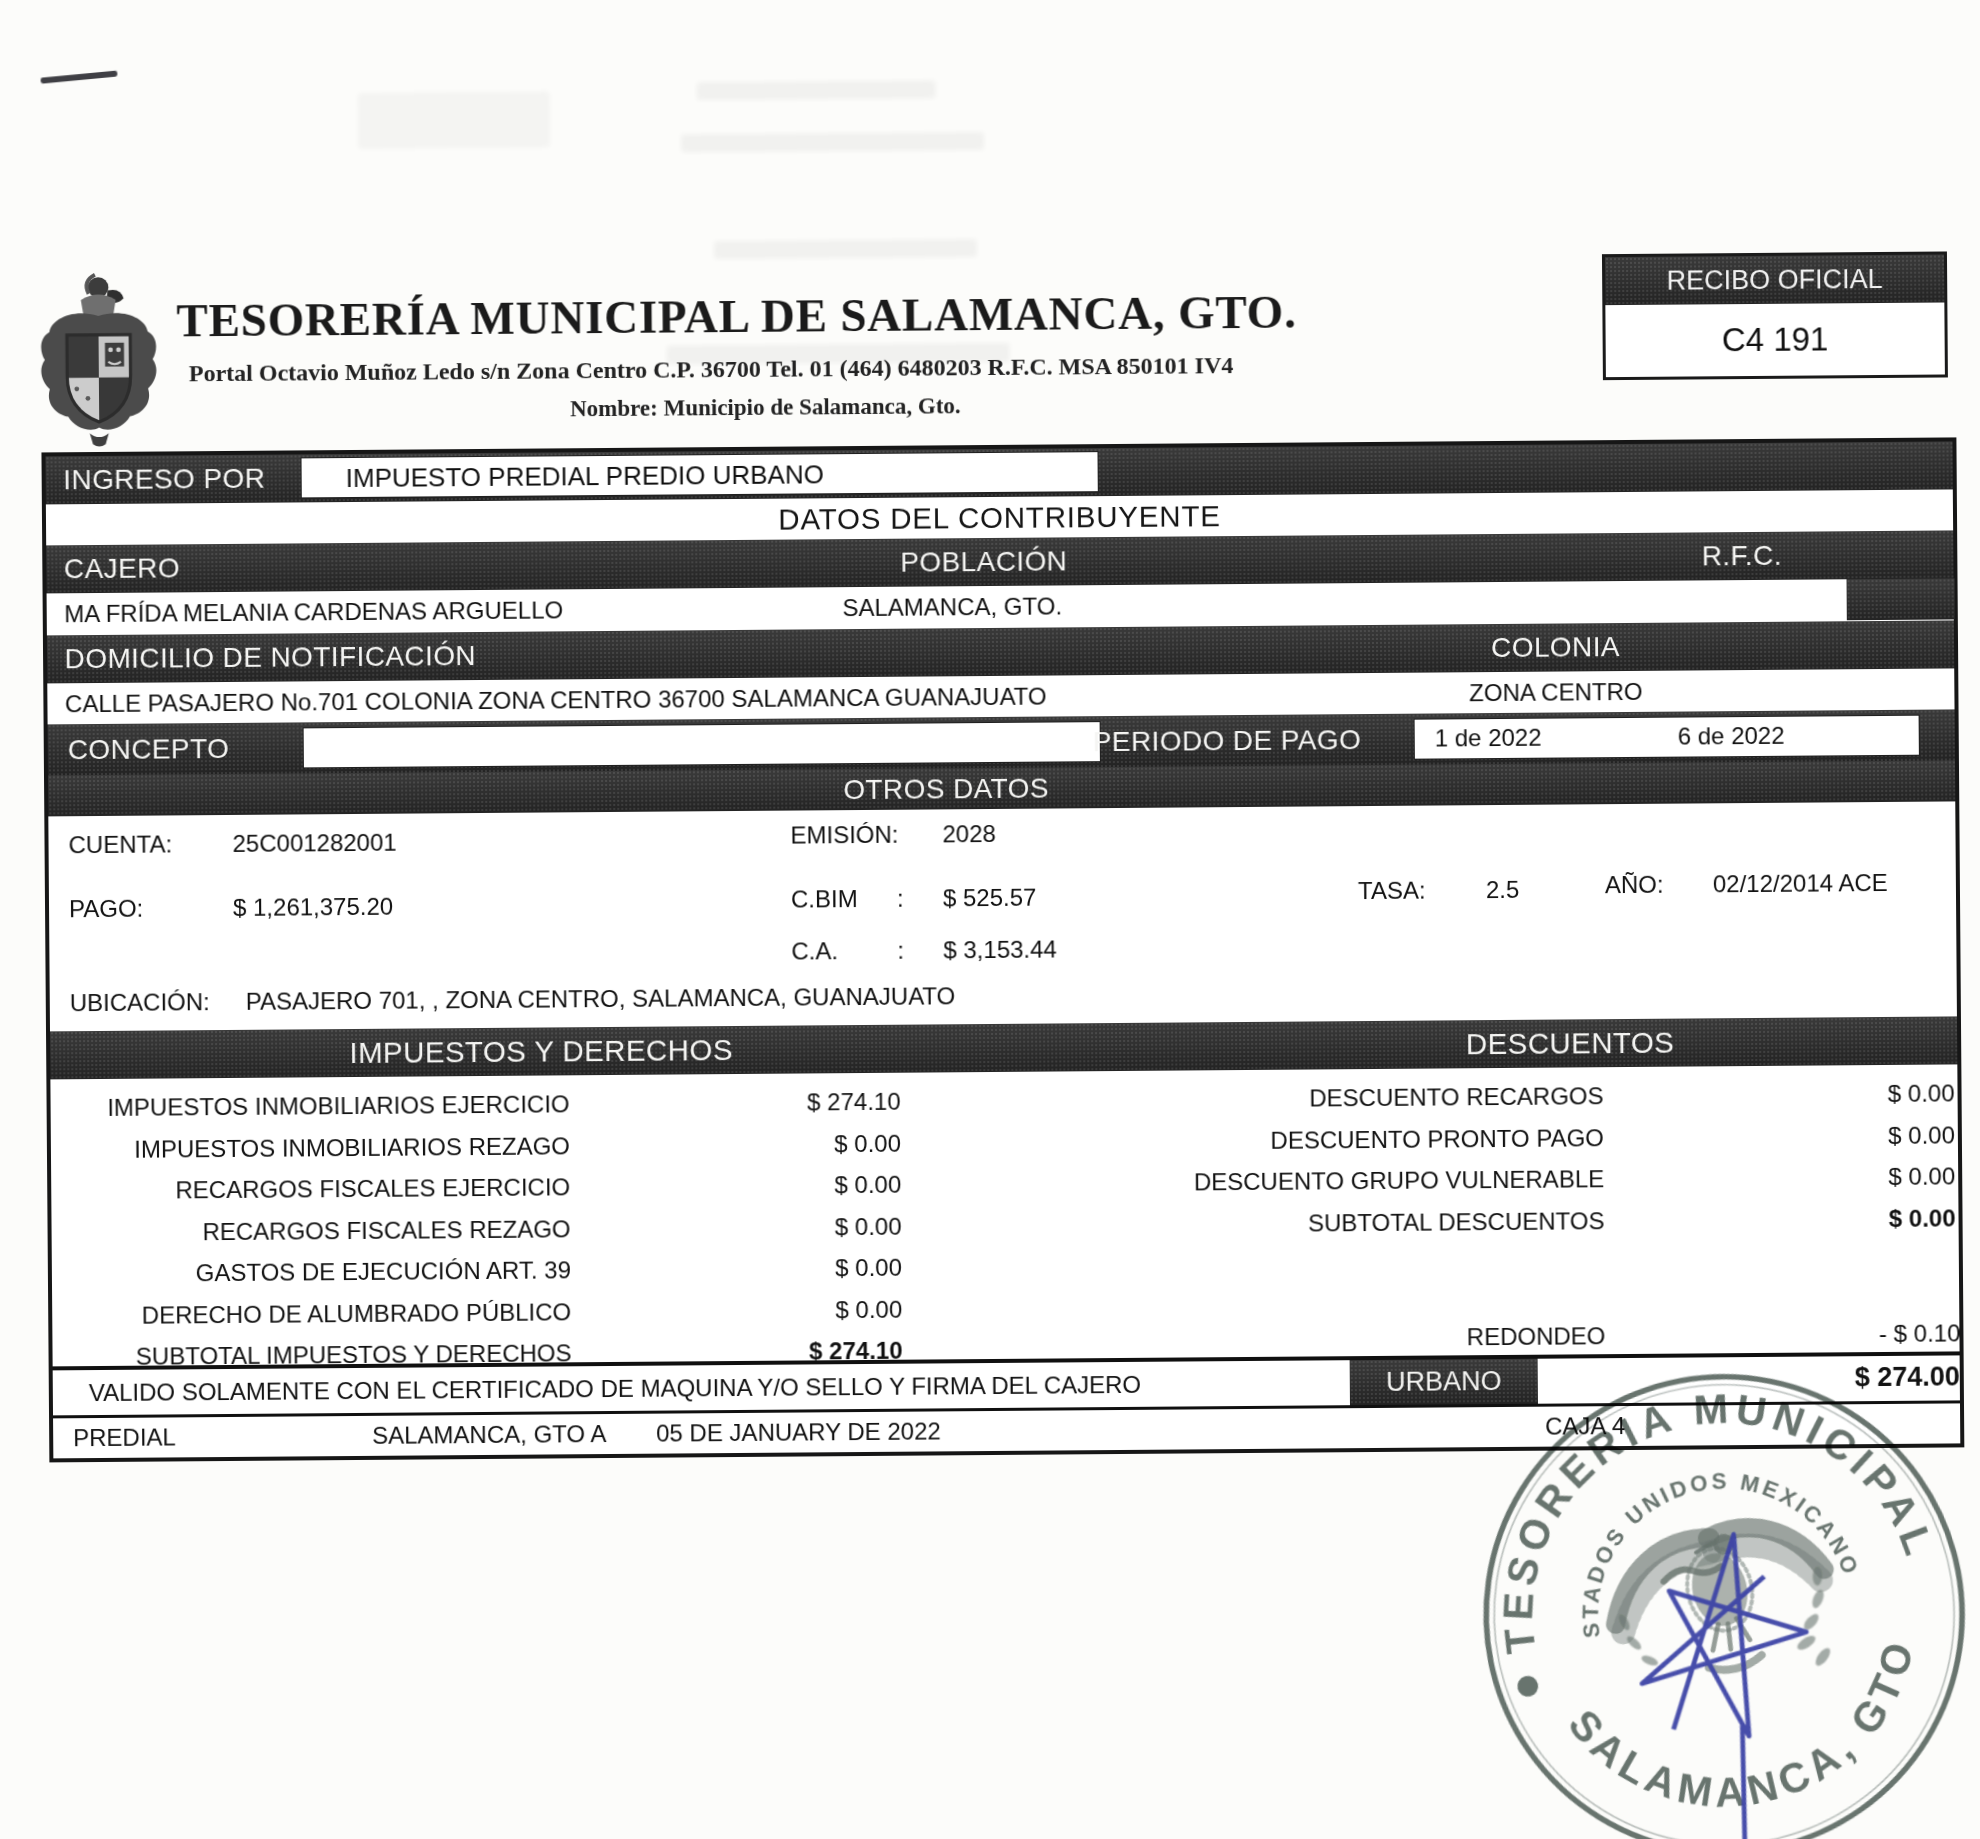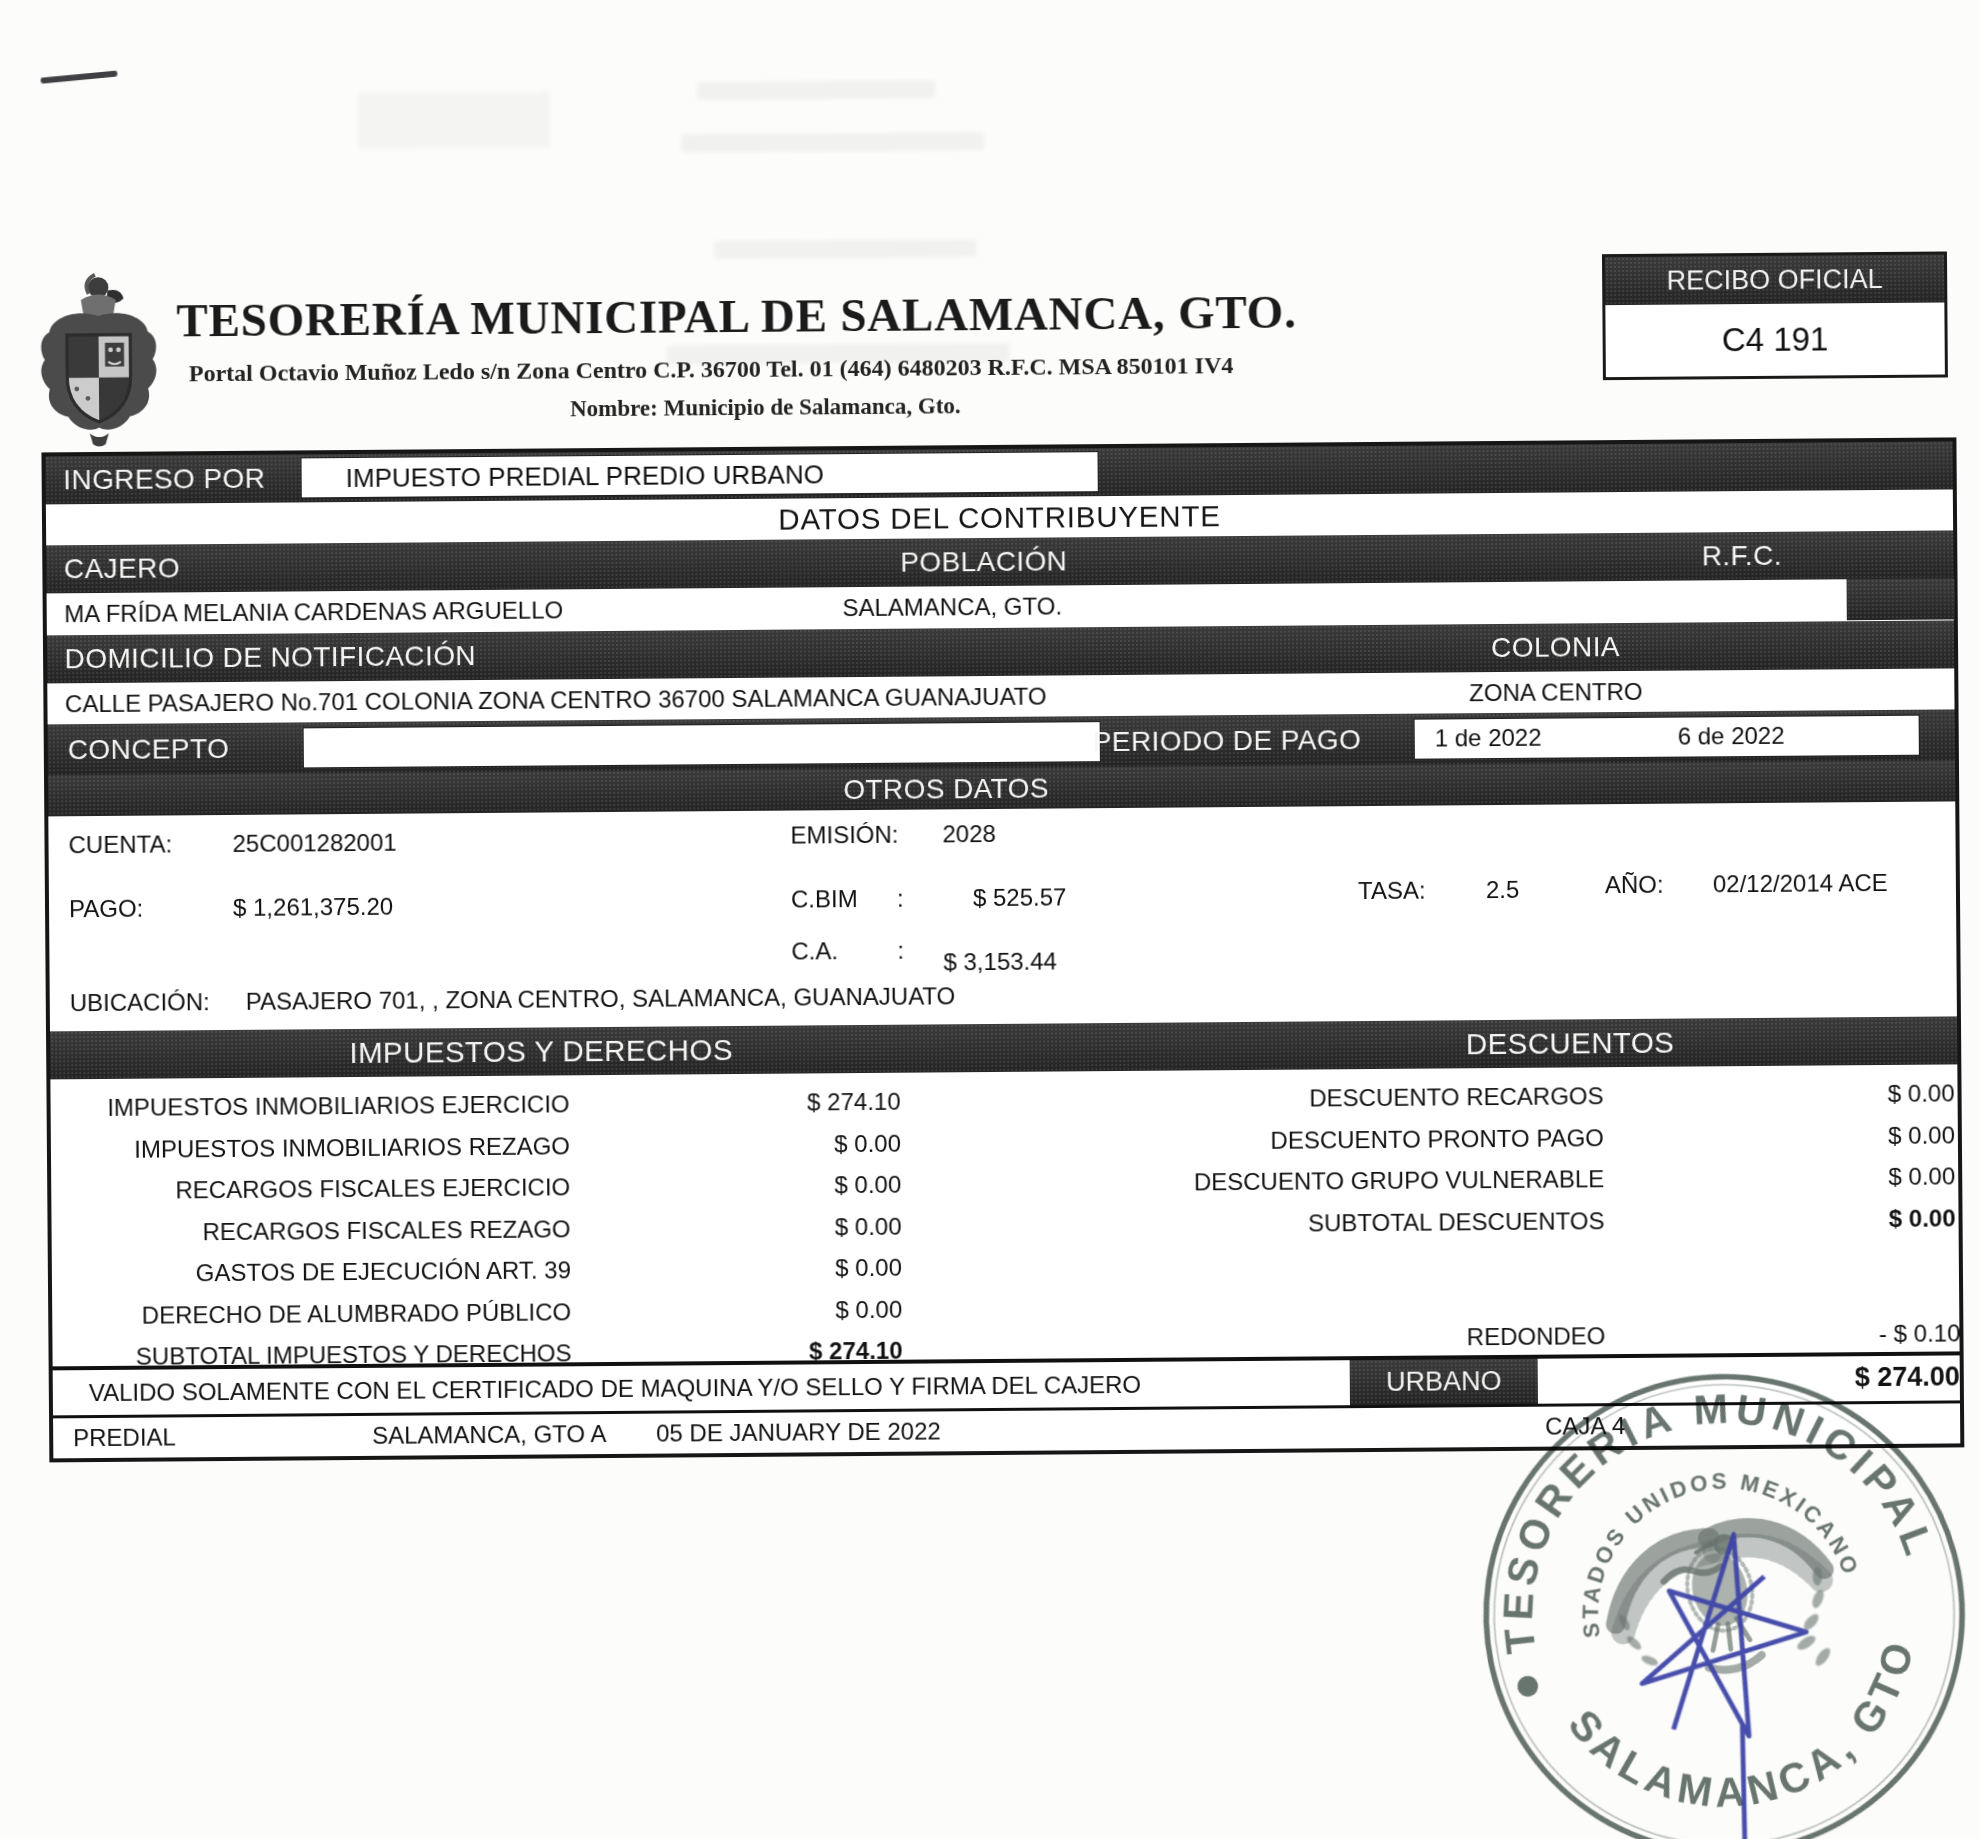--- a/index.html
+++ b/index.html
@@ -157,29 +157,29 @@
 
     <div class="val" style="left:20px;top:375px;">CUENTA:</div>
     <div class="val" style="left:184px;top:375px;">25C001282001</div>
     <div class="val" style="left:742px;top:371px;">EMISIÓN:</div>
     <div class="val" style="left:894px;top:371px;">2028</div>
 
     <div class="val" style="left:20px;top:439px;">PAGO:</div>
     <div class="val" style="left:184px;top:439px;">$ 1,261,375.20</div>
     <div class="val" style="left:742px;top:435px;">C.BIM</div>
     <div class="val" style="left:848px;top:435px;">:</div>
-    <div class="val" style="left:894px;top:435px;margin-left:30px;">$ 525.57</div>
+    <div class="val" style="left:894px;top:435px;">$ 525.57</div>
     <div class="val" style="left:1309px;top:431px;">TASA:</div>
     <div class="val" style="left:1437px;top:431px;">2.5</div>
     <div class="val" style="left:1556px;top:427px;">AÑO:</div>
     <div class="val" style="left:1664px;top:427px;">02/12/2014 ACE</div>
 
     <div class="val" style="left:742px;top:487px;">C.A.</div>
     <div class="val" style="left:848px;top:487px;">:</div>
-    <div class="val" style="left:894px;top:487px;margin-top:12px;">$ 3,153.44</div>
+    <div class="val" style="left:894px;top:487px;">$ 3,153.44</div>
 
     <div class="val" style="left:20px;top:533px;">UBICACIÓN:</div>
     <div class="val" style="left:196px;top:533px;">PASAJERO 701, , ZONA CENTRO, SALAMANCA, GUANAJUATO</div>
 
     <div class="band dark" style="top:575px;height:48px;">
       <div class="lbl ctr" style="left:12px;width:958px;line-height:48px;font-size:29.5px;">IMPUESTOS Y DERECHOS</div>
       <div class="lbl ctr" style="left:1121px;width:798px;line-height:48px;font-size:29.5px;">DESCUENTOS</div>
     </div>
 
     <div class="li-label" style="left:0;top:638px;width:519px;">IMPUESTOS INMOBILIARIOS EJERCICIO</div>

